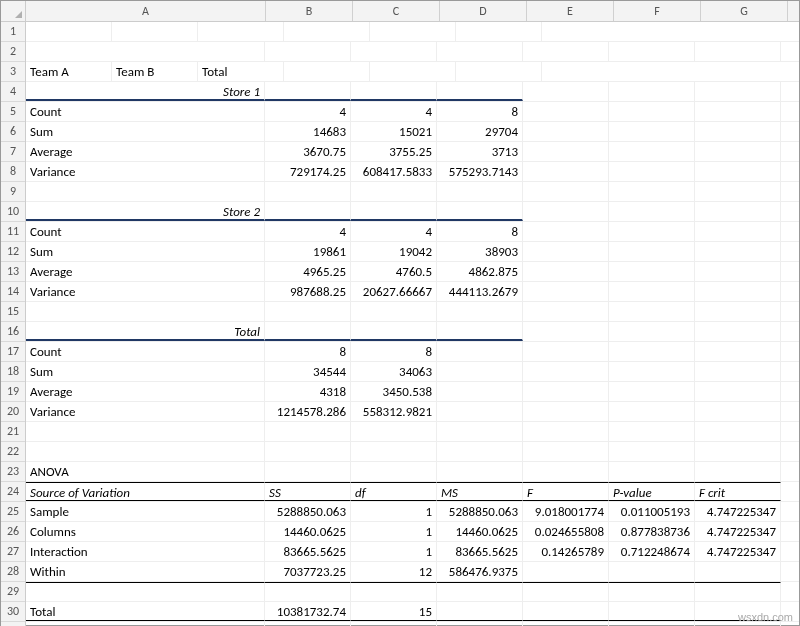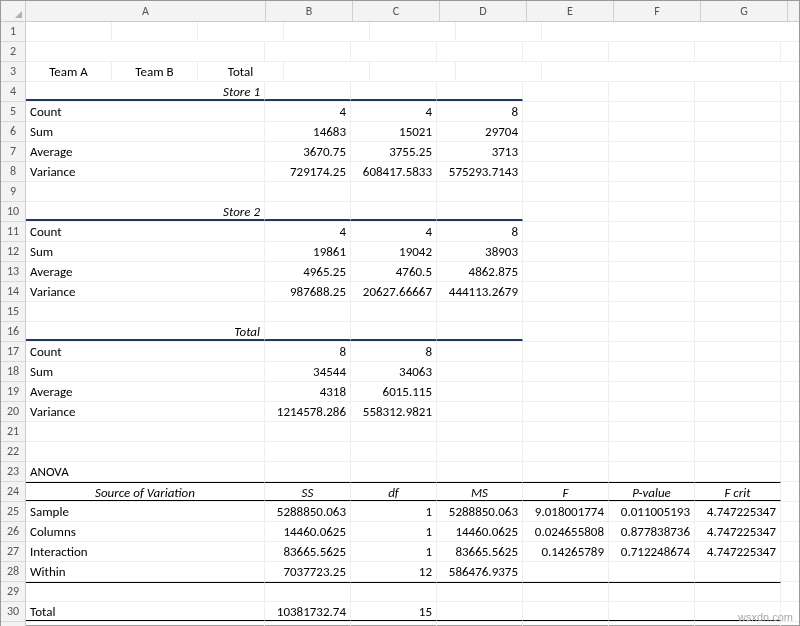--- a/index.html
+++ b/index.html
@@ -82,21 +82,21 @@
     font-size: 13px;
   }
   .col-A { width: 239px; }
   .col-B { width: 86px; }
   .col-C { width: 86px; }
   .col-D { width: 86px; }
   .col-E { width: 86px; }
   .col-F { width: 86px; }
   .col-G { width: 86px; }
   .r { text-align: right; }
-  .c { text-align: center; }
+  .c { }
   .i { font-style: italic; }
   .sep-bot   { border-bottom: 2px solid #203864; }
   .black-bot { border-bottom: 1px solid #000; }
   .black-top { border-top: 1px solid #000; }
   .watermark {
     position: absolute;
     right: 6px; bottom: 2px;
     font-size: 11px;
     color: #aaa;
     font-family: Arial, sans-serif;
@@ -330,21 +330,21 @@
         <div class="cell col-C r">34063</div>
         <div class="cell col-D"></div>
         <div class="cell col-E"></div>
           <div class="cell col-F"></div>
           <div class="cell col-G"></div>
       </div>
 
       <div class="row">
         <div class="cell col-A">Average</div>
         <div class="cell col-B r">4318</div>
-        <div class="cell col-C r">6015.115</div>
+        <div class="cell col-C r">3450.538</div>
         <div class="cell col-D"></div>
         <div class="cell col-E"></div>
           <div class="cell col-F"></div>
           <div class="cell col-G"></div>
       </div>
 
       <div class="row">
         <div class="cell col-A">Variance</div>
         <div class="cell col-B r">1214578.286</div>
         <div class="cell col-C r">558312.9821</div>

